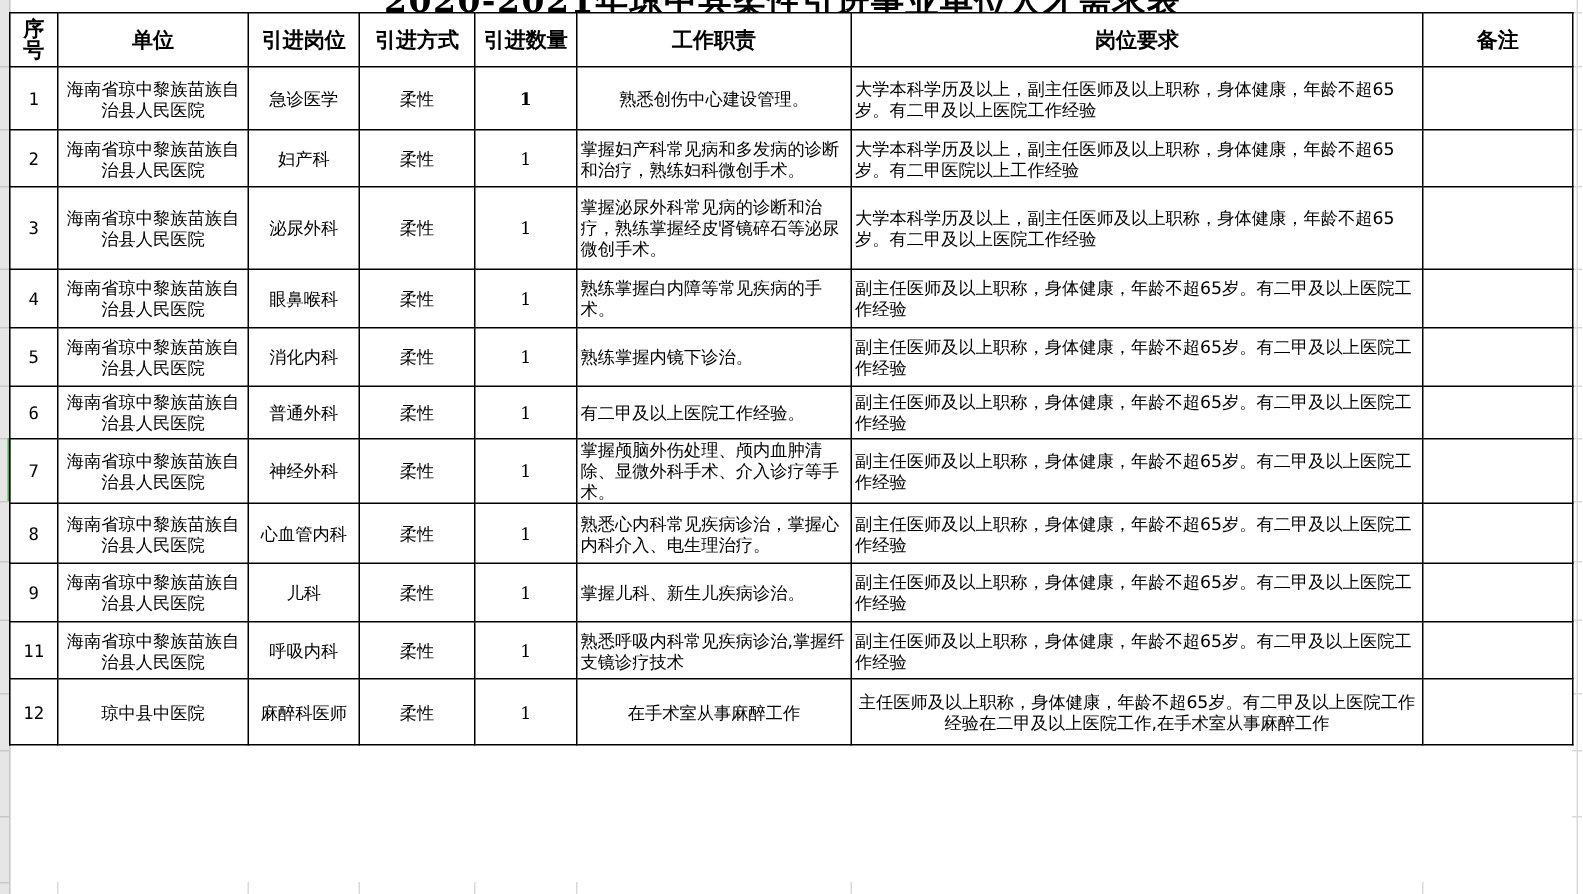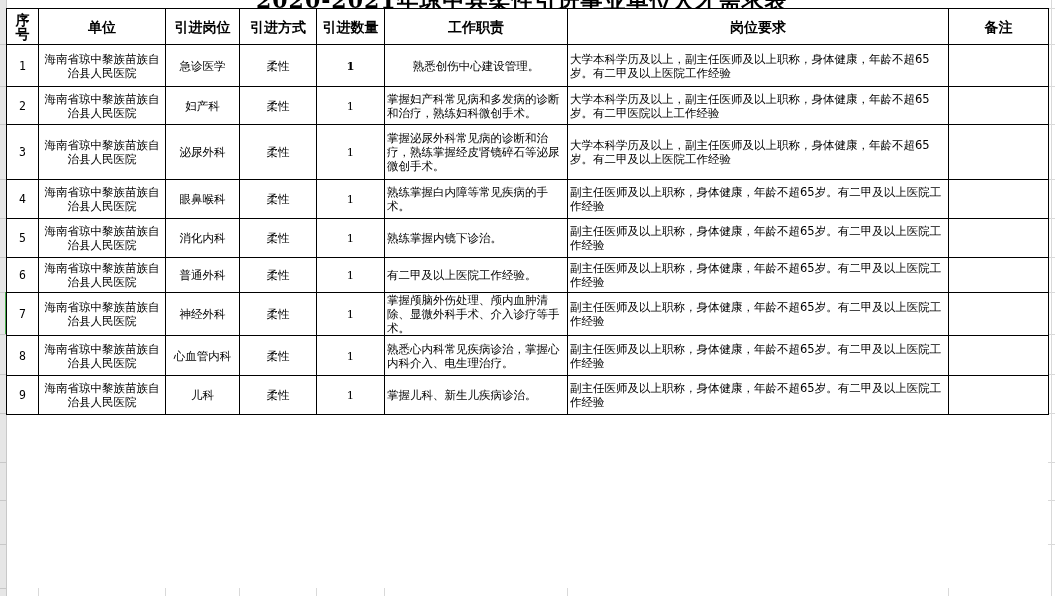--- a/index.html
+++ b/index.html
@@ -195,14 +195,34 @@
     <tr style="height:39px">
       <td class="seq">9</td>
       <td class="c">海南省琼中黎族苗族自治县人民医院</td>
       <td class="c">儿科</td>
       <td class="c">柔性</td>
       <td class="num">1</td>
       <td class="l">掌握儿科、新生儿疾病诊治。</td>
       <td class="l">副主任医师及以上职称，身体健康，年龄不超65岁。有二甲及以上医院工作经验</td>
       <td></td>
     </tr>
+    <tr style="height:38px">
+      <td class="seq">11</td>
+      <td class="c">海南省琼中黎族苗族自治县人民医院</td>
+      <td class="c">呼吸内科</td>
+      <td class="c">柔性</td>
+      <td class="num">1</td>
+      <td class="l">熟悉呼吸内科常见疾病诊治,掌握纤支镜诊疗技术</td>
+      <td class="l">副主任医师及以上职称，身体健康，年龄不超65岁。有二甲及以上医院工作经验</td>
+      <td></td>
+    </tr>
+    <tr style="height:44px">
+      <td class="seq">12</td>
+      <td class="c">琼中县中医院</td>
+      <td class="c">麻醉科医师</td>
+      <td class="c">柔性</td>
+      <td class="num">1</td>
+      <td class="c">在手术室从事麻醉工作</td>
+      <td class="c">主任医师及以上职称，身体健康，年龄不超65岁。有二甲及以上医院工作经验在二甲及以上医院工作,在手术室从事麻醉工作</td>
+      <td></td>
+    </tr>
   </tbody>
 </table>
 
 </body></html>

